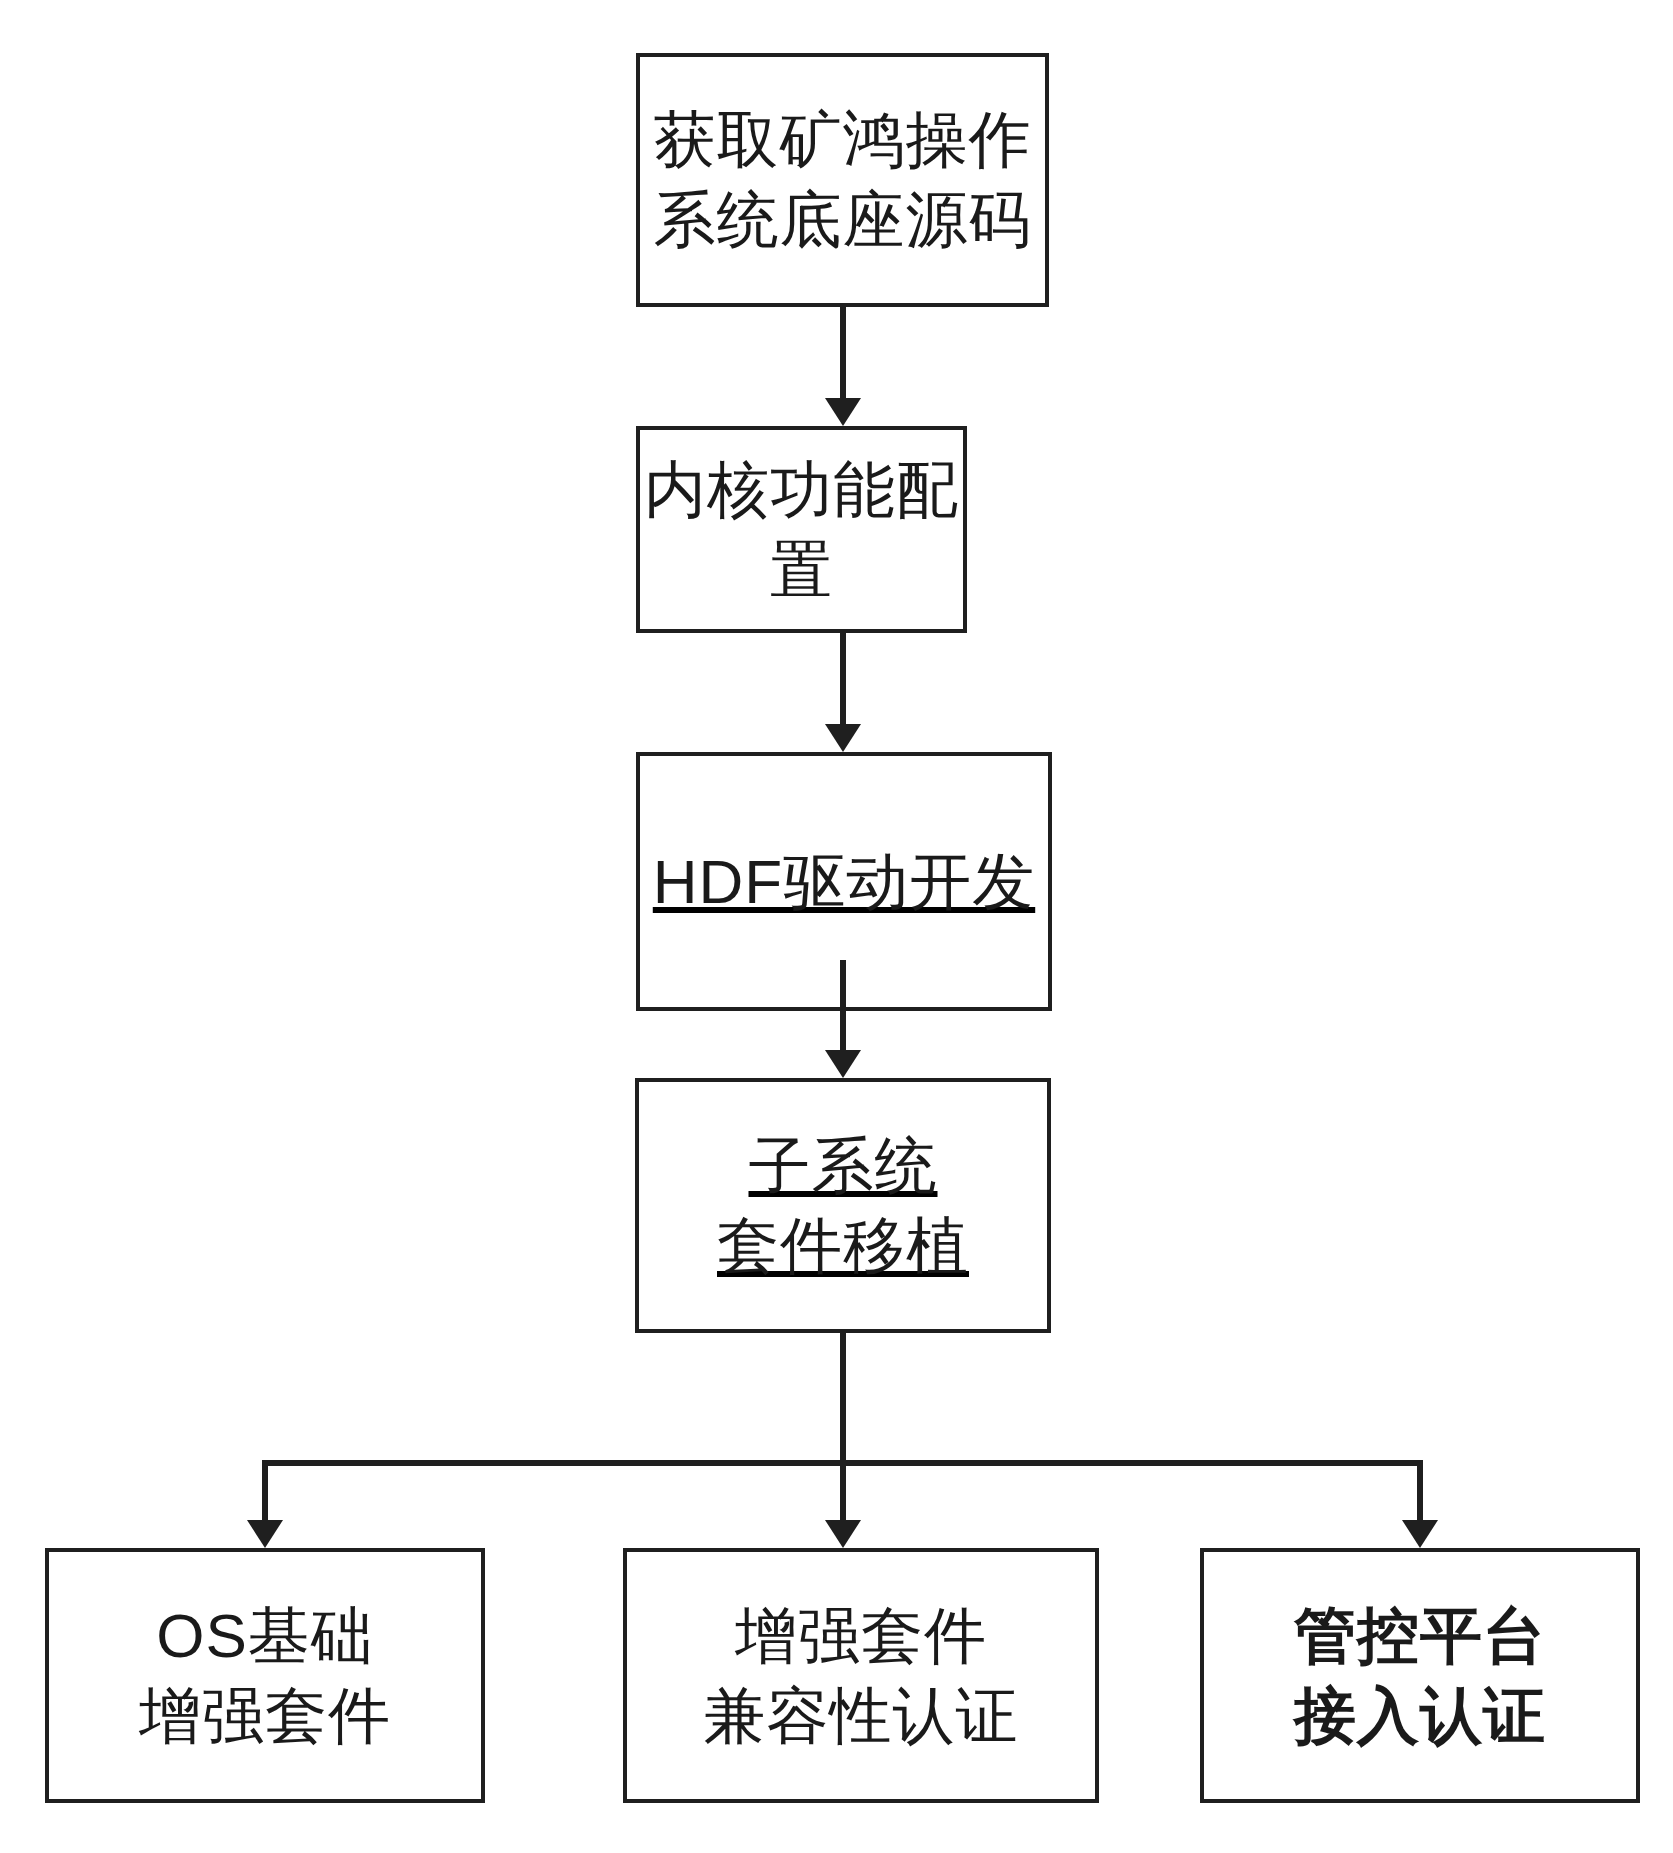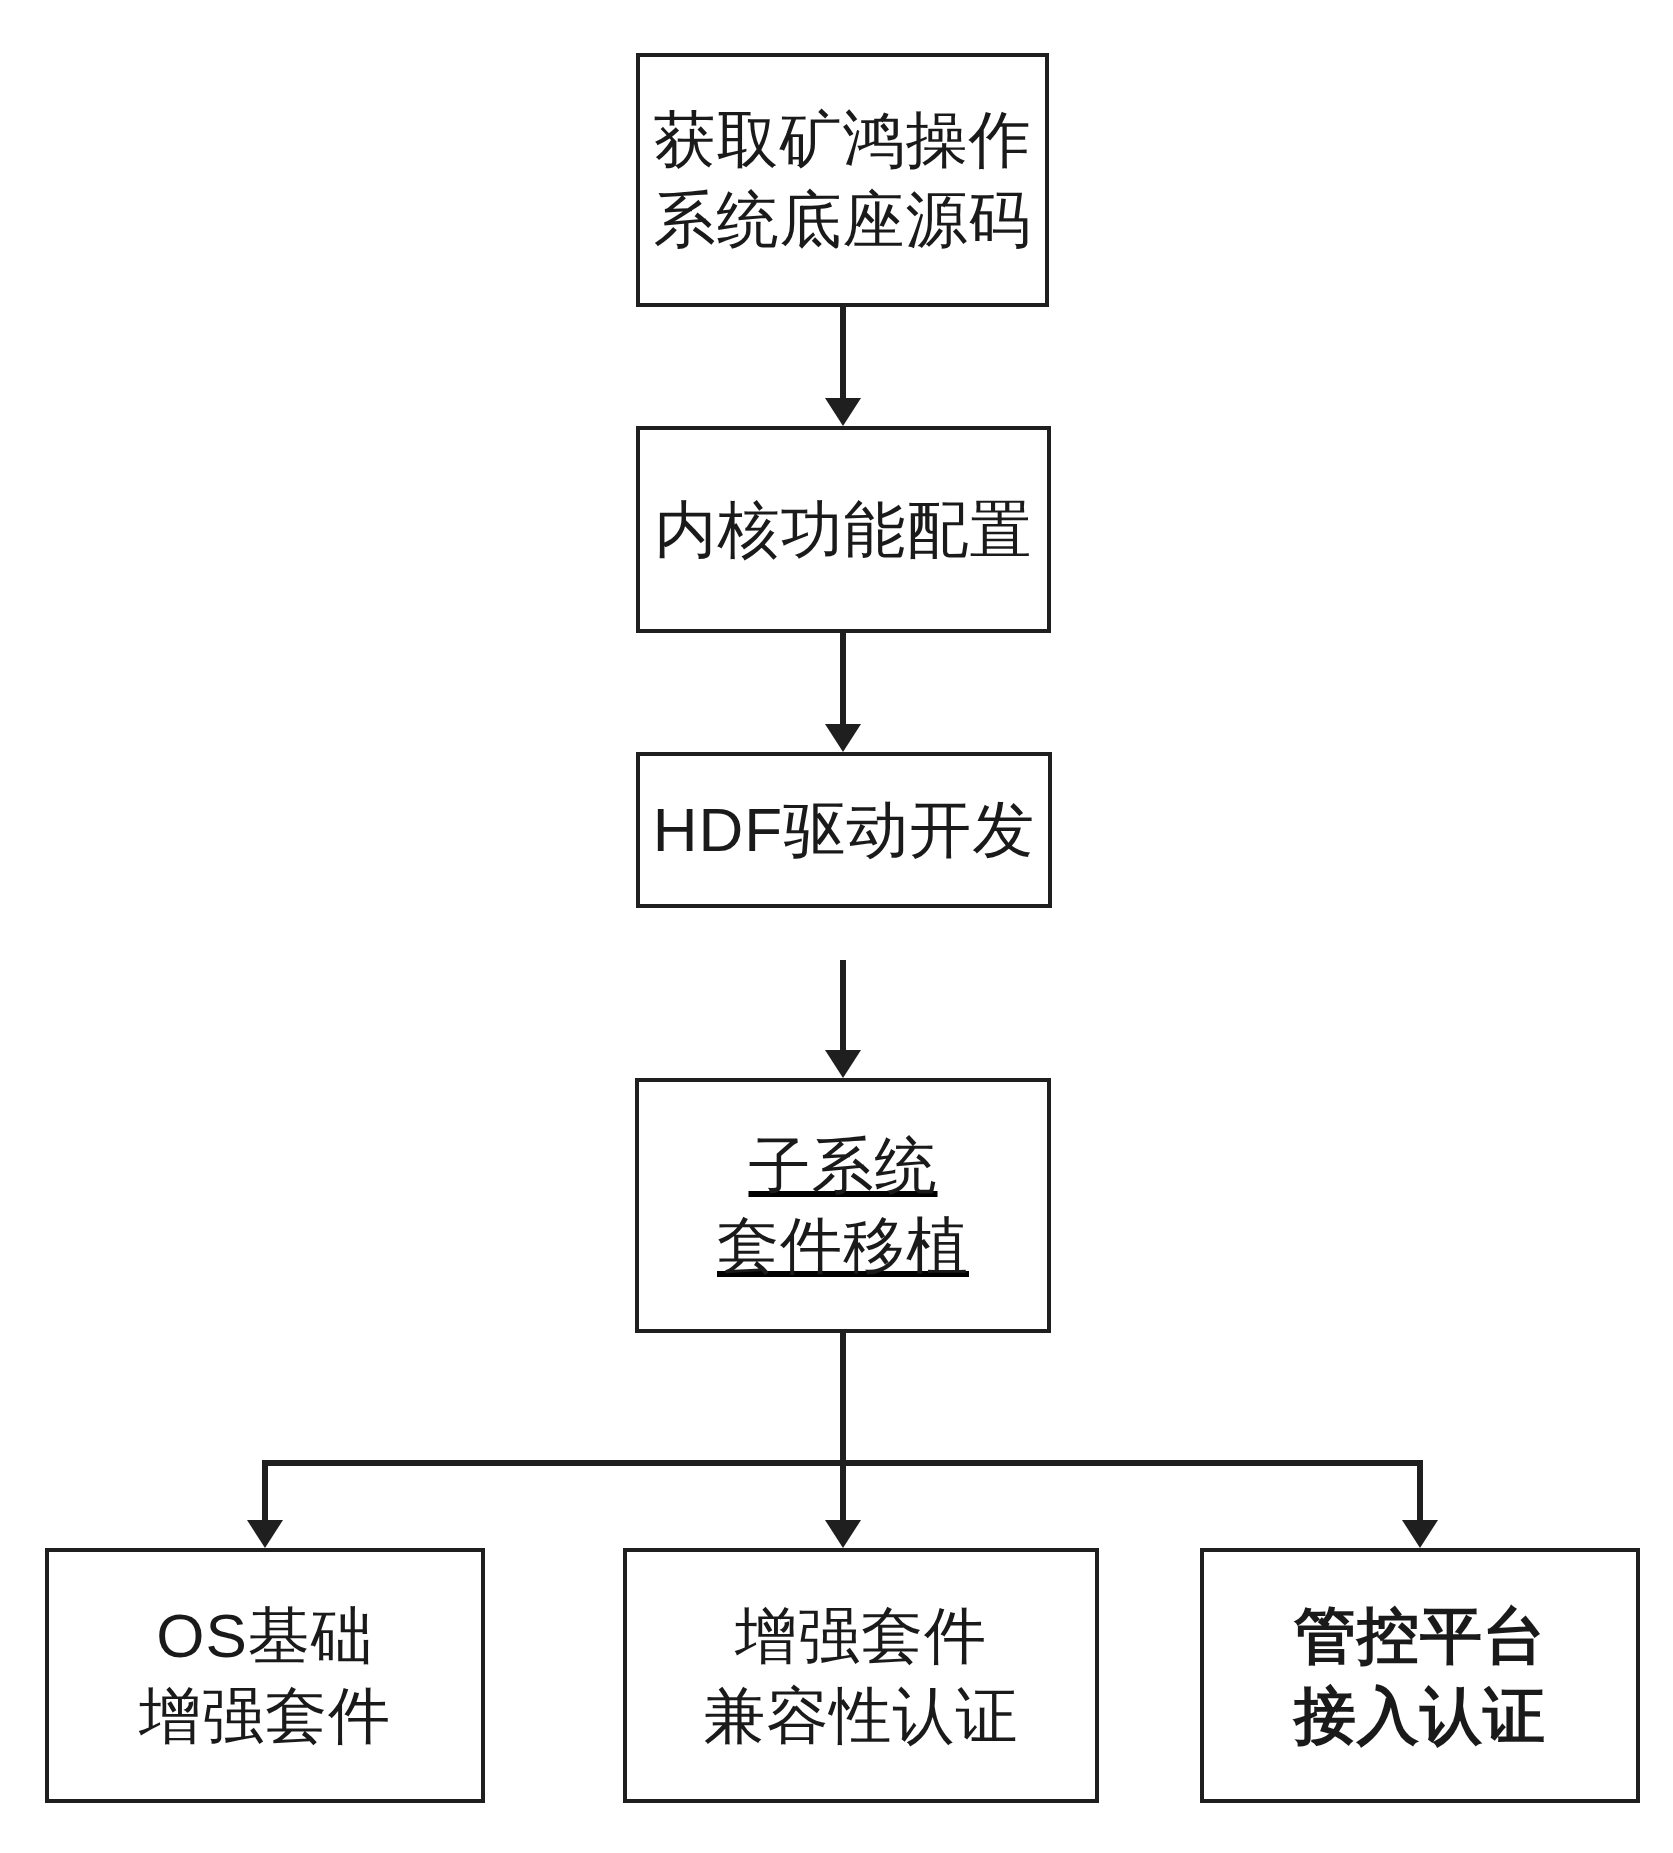--- a/index.html
+++ b/index.html
@@ -27,22 +27,22 @@
   }
   .node-label{
     white-space:pre-line;
     font-size:62px;
     line-height:80px;
     color:var(--text);
     letter-spacing:1px;
   }
   
   #node-acquire   {left:636px;top:53px;  width:413px;height:254px;}
-  #node-kernel    {left:636px;top:426px; width:415px;height:207px;justify-content:center;}
-  #node-hdf       {left:636px;top:752px; width:416px;height:156px;}
+  #node-kernel    {left:636px;top:426px; width:331px;height:207px;justify-content:center;}
+  #node-hdf       {left:636px;top:752px; width:416px;height:259px;text-decoration:underline;}
   #node-subsystem {left:635px;top:1078px;width:416px;height:255px;text-decoration:underline;}
   
   #node-oscert    {left:45px;  top:1548px;width:440px;height:255px;}
   #node-suitecert {left:623px; top:1548px;width:476px;height:255px;}
   #node-platform  {left:1200px;top:1548px;width:440px;height:255px;font-weight:bold;}
 
   .stem{position:absolute;background:var(--line);}
   .head{
     position:absolute;width:0;height:0;
     border-left:18px solid transparent;

